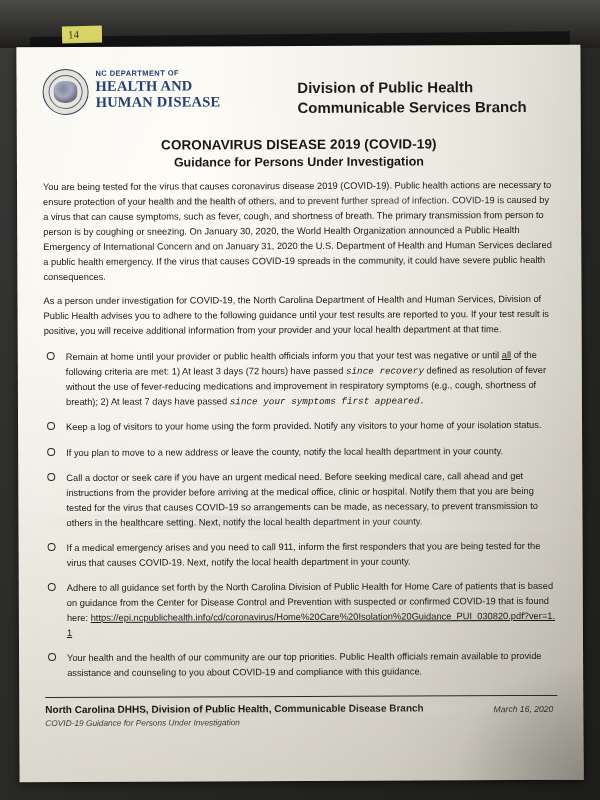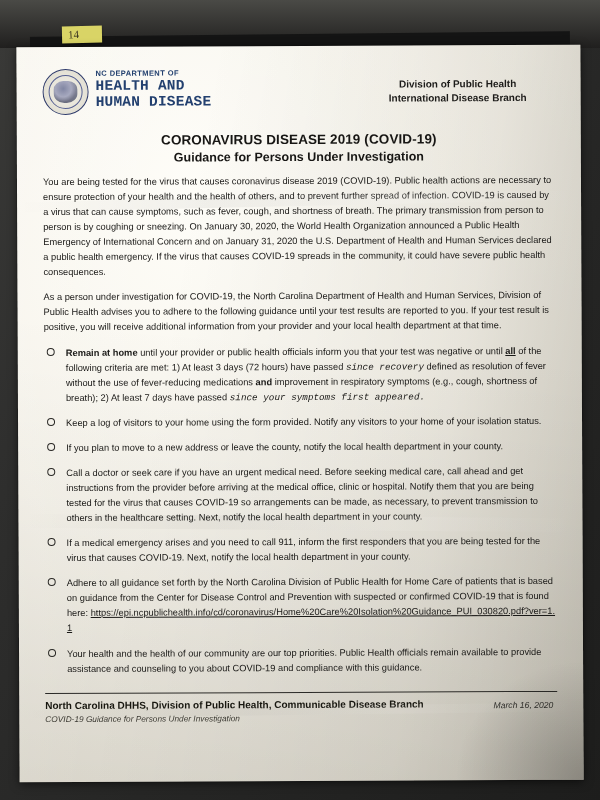--- a/index.html
+++ b/index.html
@@ -130,33 +130,33 @@
     padding-top: 1px;
   }
   .agency-small {
     font-family: "Liberation Sans", sans-serif;
     font-size: 7.5px;
     letter-spacing: .4px;
     color: #23406f;
     font-weight: bold;
   }
   .agency-big {
-    font-family: Liberation Mono, monospace;
+    font-family: Liberation Serif, serif;
     font-size: 14.5px;
     font-weight: bold;
     color: #23406f;
     letter-spacing: .2px;
     line-height: 1.04;
     margin-top: 1px;
   }
   .division {
-    text-align: center;
+    text-align: left;
     padding-top: 10px;
     padding-right: 28px;
-    font-size: 10px;
+    font-size: 15px;
     font-weight: bold;
     color: #1c1b19;
     line-height: 1.35;
   }
 
   
   .doc-title {
     text-align: center;
     margin-top: 18px;
     font-size: 13.5px;
@@ -175,21 +175,21 @@
   
   .para {
     margin-top: 9px;
     font-size: 9.3px;
     line-height: 1.62;
     text-align: left;
     color: #191816;
   }
   .para.first { margin-top: 10px; }
 
-  .bold { font-weight: bold; margin-top: 37px; }
+  .bold { font-weight: normal; margin-top: 37px; }
   .ital { font-style: italic; font-family: Liberation Mono, monospace; }
   .underline { text-decoration: underline; }
 
   
   ul.guidance {
     list-style: none;
     margin: 11px 0 0 0;
     padding: 0;
   }
   ul.guidance > li {
@@ -289,21 +289,21 @@
             <div class="seal-art"></div>
           </div>
           <div class="agency-text">
             <div class="agency-small">NC DEPARTMENT OF</div>
             <div class="agency-big">HEALTH AND</div>
             <div class="agency-big">HUMAN DISEASE</div>
           </div>
         </div>
         <div class="division">
           <div>Division of Public Health</div>
-          <div>International Disease Branch</div>
+          <div>Communicable Services Branch</div>
         </div>
       </div>
 
       <div class="doc-title">CORONAVIRUS DISEASE 2019 (COVID-19)</div>
       <div class="doc-subtitle">Guidance for Persons Under Investigation</div>
 
       <p class="para first">You are being tested for the virus that causes coronavirus disease 2019 (COVID-19). Public health actions are necessary to ensure protection of your health and the health of others, and to prevent further spread of infection. COVID-19 is caused by a virus that can cause symptoms, such as fever, cough, and shortness of breath. The primary transmission from person to person is by coughing or sneezing. On January 30, 2020, the World Health Organization announced a Public Health Emergency of International Concern and on January 31, 2020 the U.S. Department of Health and Human Services declared a public health emergency. If the virus that causes COVID-19 spreads in the community, it could have severe public health consequences.</p>
       <p class="para">As a person under investigation for COVID-19, the North Carolina Department of Health and Human Services, Division of Public Health advises you to adhere to the following guidance until your test results are reported to you. If your test result is positive, you will receive additional information from your provider and your local health department at that time.</p>
 
       <ul class="guidance">

